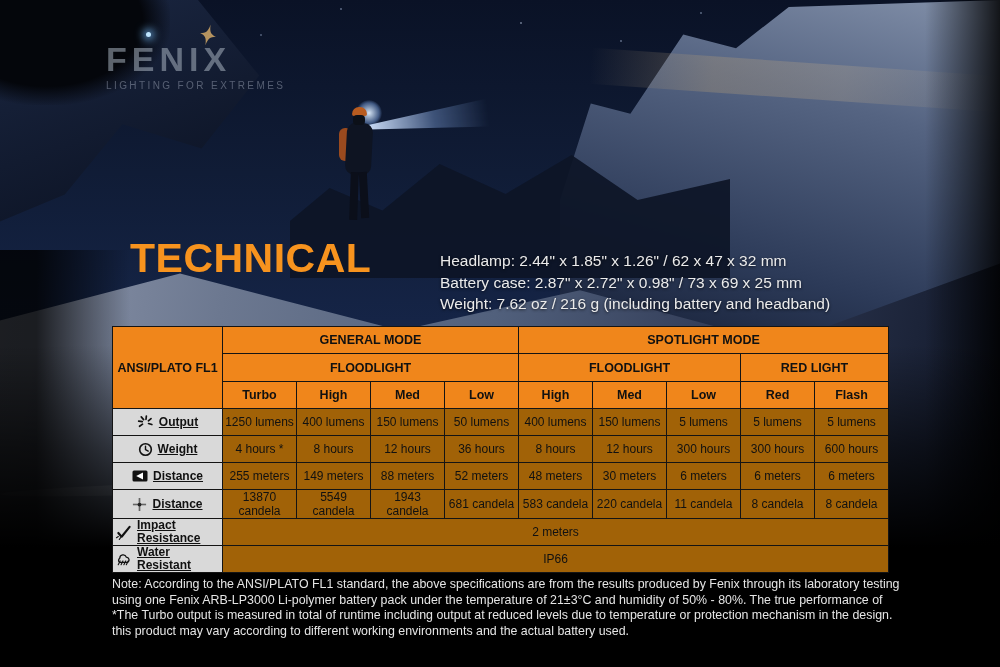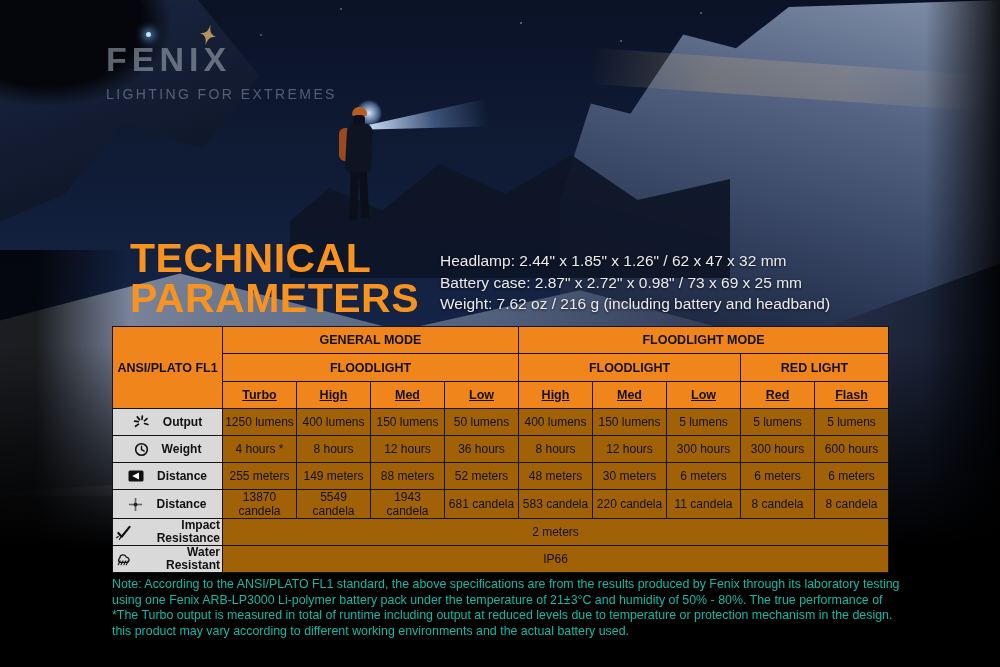--- a/index.html
+++ b/index.html
@@ -50,42 +50,42 @@
   .head{position:absolute;left:15px;top:23px;width:12px;height:10px;border-radius:4px;background:#0c1018;}
   .body{position:absolute;left:8px;top:31px;width:26px;height:52px;border-radius:9px;background:#0e1422;transform:rotate(3deg);}
   .pack{position:absolute;left:1px;top:36px;width:13px;height:33px;border-radius:6px;background:#9a4a1e;}
   .leg1{position:absolute;left:12px;top:80px;width:8px;height:48px;background:#0b0f1a;transform:rotate(2deg);}
   .leg2{position:absolute;left:22px;top:80px;width:8px;height:46px;background:#0b0f1a;transform:rotate(-3deg);}
 
   
   .logo{position:absolute;left:106px;top:40px;}
   .logo-star{position:absolute;left:88px;top:-16px;transform:rotate(14deg);}
   .logo-text{font-size:34px;font-weight:bold;letter-spacing:5px;color:rgba(168,178,192,.55);}
-  .tagline{font-size:14px;letter-spacing:2.4px;color:rgba(160,170,185,.48);margin-top:7px;}
+  .tagline{font-size:10px;letter-spacing:2.4px;color:rgba(160,170,185,.48);margin-top:1px;}
 
   
   .heading{position:absolute;left:130px;top:238px;color:#f7931e;font-weight:bold;
            font-size:41px;line-height:40px;letter-spacing:.5px;}
   .dims{position:absolute;left:440px;top:250px;color:#ebebeb;font-size:15.5px;line-height:21.5px;
         text-shadow:0 1px 3px rgba(0,0,0,.7);}
 
   
   table.spec{position:absolute;left:112px;top:326px;width:776px;border-collapse:collapse;
              table-layout:fixed;font-size:12px;color:#111;}
   table.spec td{border:1px solid #141414;text-align:center;vertical-align:middle;padding:0 2px;}
   .hcell{background:#f0861b;font-weight:bold;font-size:12.5px;}
   .dcell{background:#a16207;}
   .lblcell{background:#d9d9d9;font-weight:bold;}
-  .lbl-inner{display:flex;align-items:center;justify-content:center;gap:13px;text-align:right;line-height:13px;}
-  tr.r1{height:27px;} tr.r2{height:28px;} tr.r3{height:27px;text-decoration:underline;}
+  .lbl-inner{display:flex;align-items:center;justify-content:center;gap:5px;text-align:left;line-height:13px;text-decoration:underline;}
+  tr.r1{height:27px;} tr.r2{height:28px;} tr.r3{height:27px;}
   tr.data{height:27px;} tr.tall{height:28px;}
   .ico{flex:0 0 auto;display:inline-flex;}
 
   
-  .note{position:absolute;left:112px;top:577px;color:#14b8a6;font-size:12.4px;line-height:15.5px;}
+  .note{position:absolute;left:112px;top:577px;color:#e5e5e5;font-size:12.4px;line-height:15.5px;}
   .note div{white-space:nowrap;}
 </style>
 </head>
 <body>
 
 <div class="stage">
 
   <div class="photo">
     <div class="stars">
         <i></i>
@@ -120,21 +120,20 @@
             <path d="M12 0c.8 7 2 8.6 7.5 10-5.5 1.4-6.7 3-7.5 10-.8-7-2-8.6-7.5-10C10 8.6 11.2 7 12 0z" fill="#b5935f"></path>
           </svg>
       </span>
       <div class="logo-text">FENIX</div>
       <div class="tagline">LIGHTING FOR EXTREMES</div>
     </div>
   </div>
 
   <div class="heading">
     <div>TECHNICAL</div>
-    <div>PARAMETERS</div>
   </div>
 
   <div class="dims">
     <div>Headlamp: 2.44" x 1.85" x 1.26" / 62 x 47 x 32 mm</div>
     <div>Battery case: 2.87" x 2.72" x 0.98" / 73 x 69 x 25 mm</div>
     <div>Weight: 7.62 oz / 216 g (including battery and headband)</div>
   </div>
 
   <table class="spec">
     <colgroup>
@@ -146,21 +145,21 @@
       <col style="width:74px">
         <col style="width:74px">
         <col style="width:74px">
         <col style="width:74px">
         <col style="width:74px">
     </colgroup>
     <tbody>
       <tr class="r1">
         <td class="hcell" rowspan="3">ANSI/PLATO FL1</td>
         <td class="hcell" colspan="4">GENERAL MODE</td>
-        <td class="hcell" colspan="5">FLOODLIGHT MODE</td>
+        <td class="hcell" colspan="5">SPOTLIGHT MODE</td>
       </tr>
       <tr class="r2">
         <td class="hcell" colspan="4">FLOODLIGHT</td>
         <td class="hcell" colspan="3">FLOODLIGHT</td>
         <td class="hcell" colspan="2">RED LIGHT</td>
       </tr>
       <tr class="r3">
         <td class="hcell">Turbo</td>
         <td class="hcell">High</td>
         <td class="hcell">Med</td>

